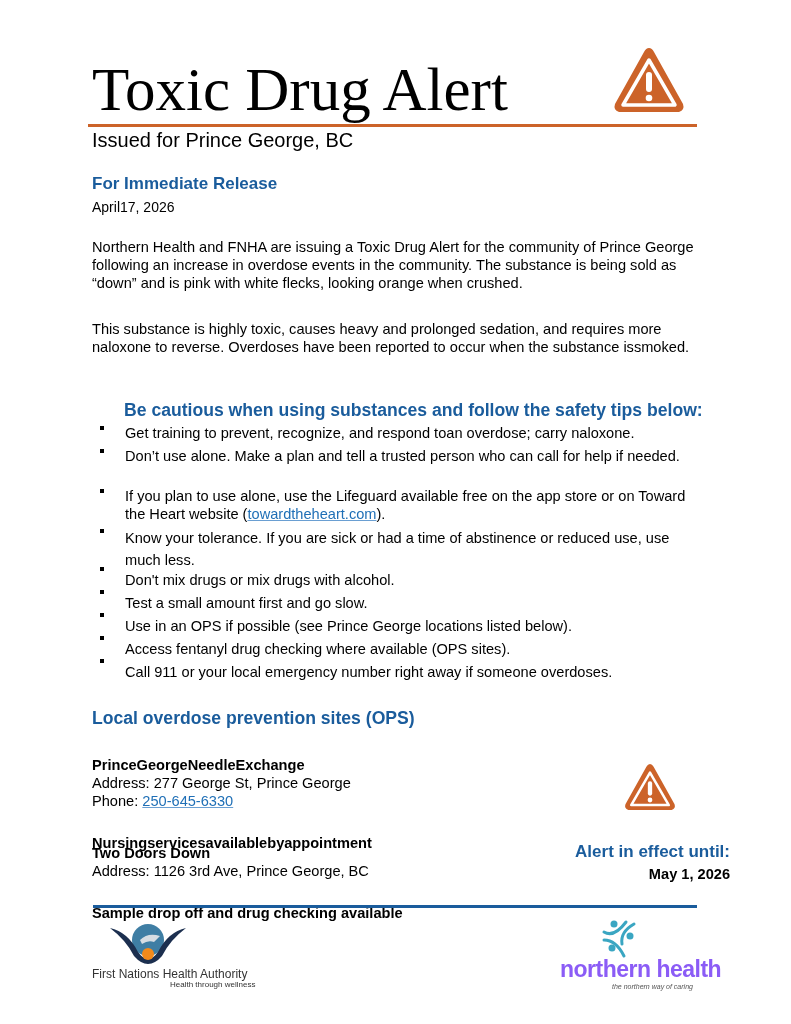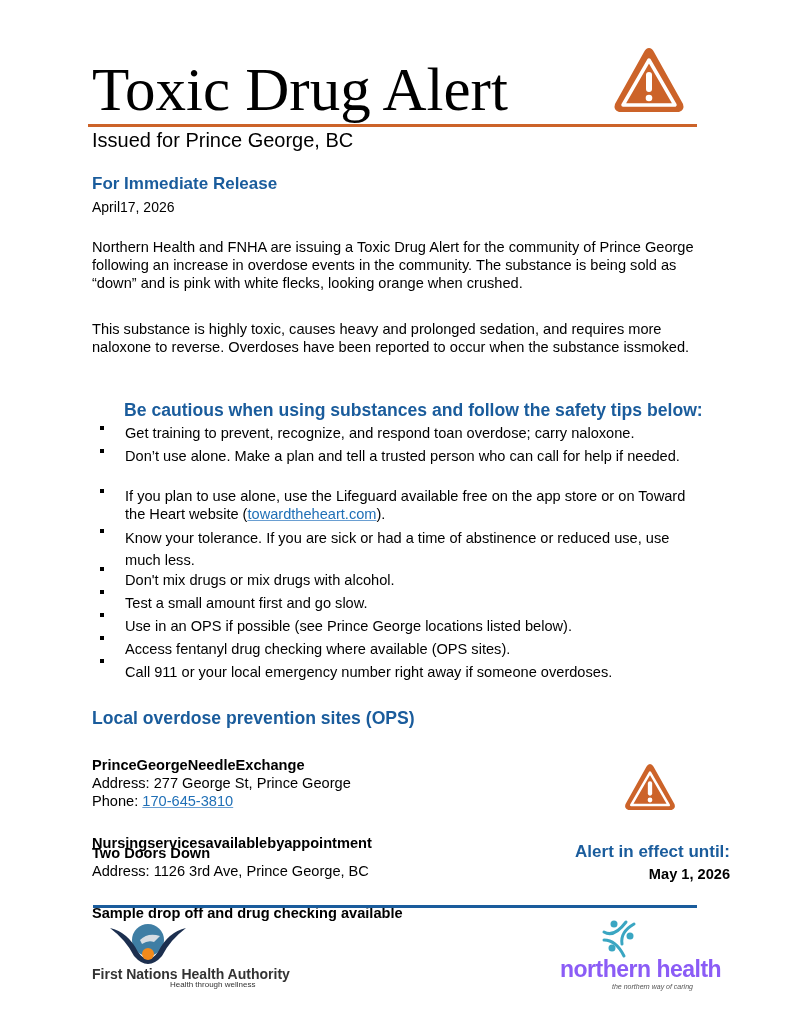--- a/index.html
+++ b/index.html
@@ -23,21 +23,21 @@
   .tip .txt { position: absolute; left: 25px; width: 575px; }
   .tip a, .link { color: #1f6fb6; text-decoration: underline; text-decoration-color: #6a9fd2; }
   .ops-h { left: 92px; top: 707px; font-size: 17.6px; line-height: 22px; }
   .site { left: 92px; font-size: 14.6px; line-height: 18px; }
   .bold { font-weight: bold; margin-top: 24px; }
   .warn-mid { left: 622px; top: 761px; width: 56px; height: 52px; }
   .effect-h { right: 61px; top: 842px; font-size: 17px; line-height: 20px; text-align: right; }
   .effect-d { right: 61px; top: 865px; font-size: 14.6px; line-height: 18px; text-align: center; font-weight: bold; }
   .rule-blue { left: 93px; top: 905px; width: 604px; height: 3px; background: #1a5c9c; }
   .fnha-logo { left: 108px; top: 922px; width: 80px; height: 46px; }
-  .fnha-name { left: 92px; top: 968px; font-size: 14px; line-height: 12px; color: #333; font-weight: bold; }
+  .fnha-name { left: 92px; top: 968px; font-size: 12px; line-height: 12px; color: #333; }
   .fnha-tag { left: 170px; top: 980px; font-size: 8px; line-height: 10px; color: #333; }
   .nh-logo { left: 600px; top: 918px; width: 40px; height: 42px; }
   .nh-name { left: 560px; top: 956px; font-size: 23px; line-height: 26px; color: #8b5cf6; font-weight: bold; letter-spacing: -0.5px; }
   .nh-tag { left: 612px; top: 982px; font-size: 7px; line-height: 9px; color: #555; font-style: italic; }
 </style>
 </head>
 <body>
 
 <div class="abs title">Toxic Drug Alert</div>
 <svg class="abs warn-top" viewBox="0 0 76 72">
@@ -92,21 +92,21 @@
   <div class="tip" style="top:243px">
     <span class="bullet" style="top:-12px"></span>
     <span class="txt">Call 911 or your local emergency number right away if someone overdoses.</span>
   </div>
 </div>
 
 <div class="abs ops-h h-blue">Local overdose prevention sites (OPS)</div>
 <div class="abs site" style="top:732px">
   <div class="bold">PrinceGeorgeNeedleExchange</div>
   <div>Address: 277 George St, Prince George</div>
-  <div><span>Phone: </span><a href="#" class="link">170-645-3810</a></div>
+  <div><span>Phone: </span><a href="#" class="link">250-645-6330</a></div>
   <div class="bold">Nursingservicesavailablebyappointment</div>
 </div>
 <div class="abs site" style="top:820px">
   <div class="bold">Two Doors Down</div>
   <div>Address: 1126 3rd Ave, Prince George, BC</div>
   <div class="bold">Sample drop off and drug checking available</div>
 </div>
 
 <svg class="abs warn-mid" viewBox="0 0 76 72">
   <path d="M38 4 Q41 4 43 8 L72 60 Q74 66 68 68 L8 68 Q2 66 4 60 L33 8 Q35 4 38 4 Z" fill="#cc6329"></path>

